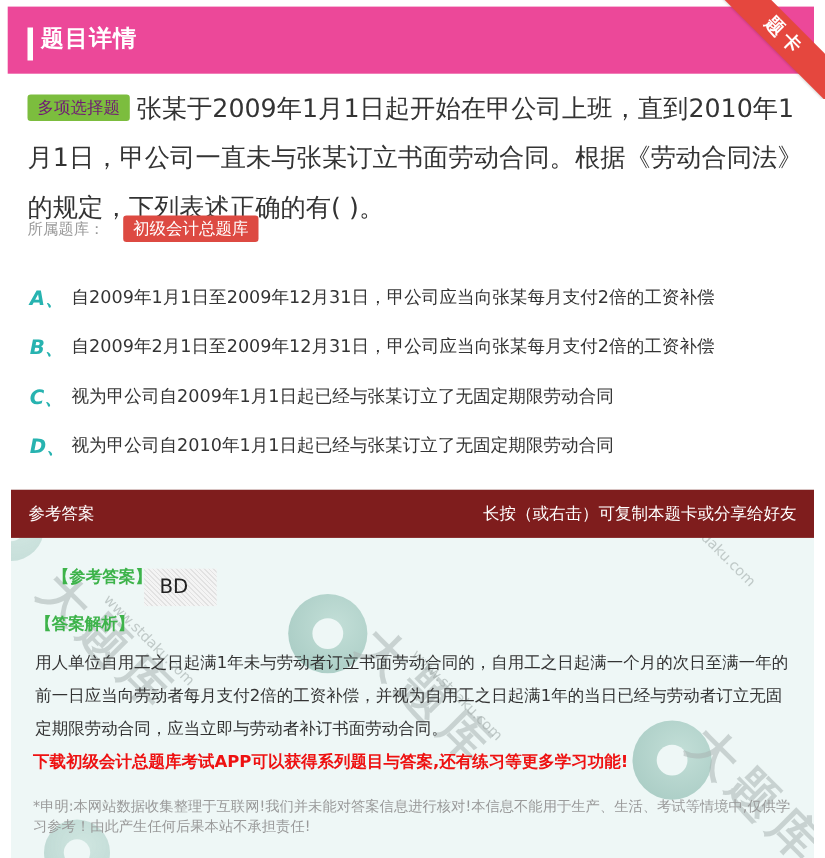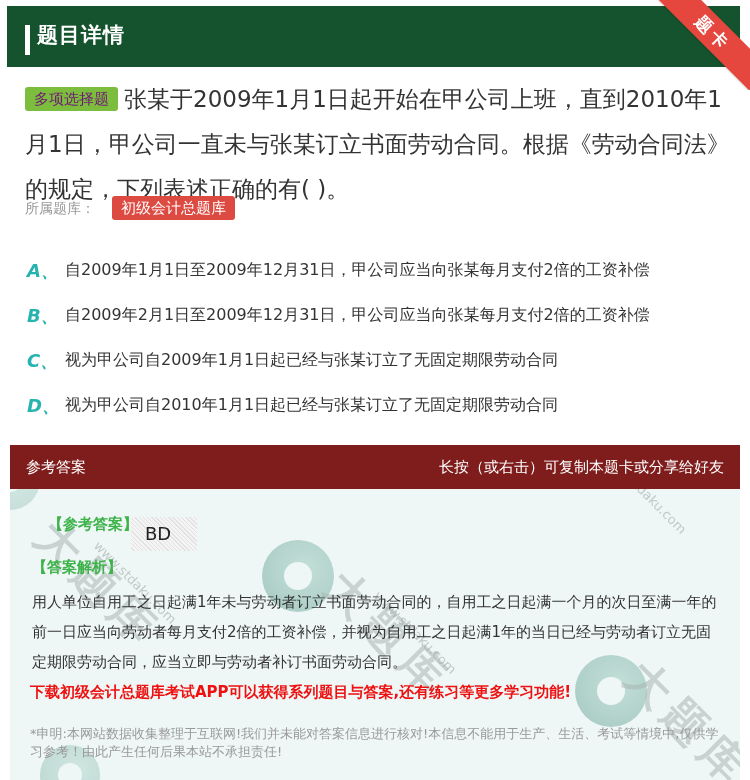--- a/index.html
+++ b/index.html
@@ -2,21 +2,21 @@
 <html><head>
 <meta charset="utf-8">
 <style>
   * { margin: 0; padding: 0; box-sizing: border-box; }
   html, body { width: 750px; height: 780px; background: #ffffff; overflow: hidden; }
   body { font-family: "DejaVu Sans", "Liberation Sans", sans-serif; position: relative; color: #333; }
 
   
   .header {
     position: absolute; left: 7px; top: 6px; width: 733px; height: 61px;
-    background: #14532d;
+    background: #ec4899;
     text-decoration: underline;
   }
   .header .accent {
     position: absolute; left: 18px; top: 19px; width: 5px; height: 30px; background: #fff;
   }
   .header .title {
     position: absolute; left: 30px; top: 15px; font-size: 21px; font-weight: bold; color: #fff;
     letter-spacing: 1px;
   }
   

